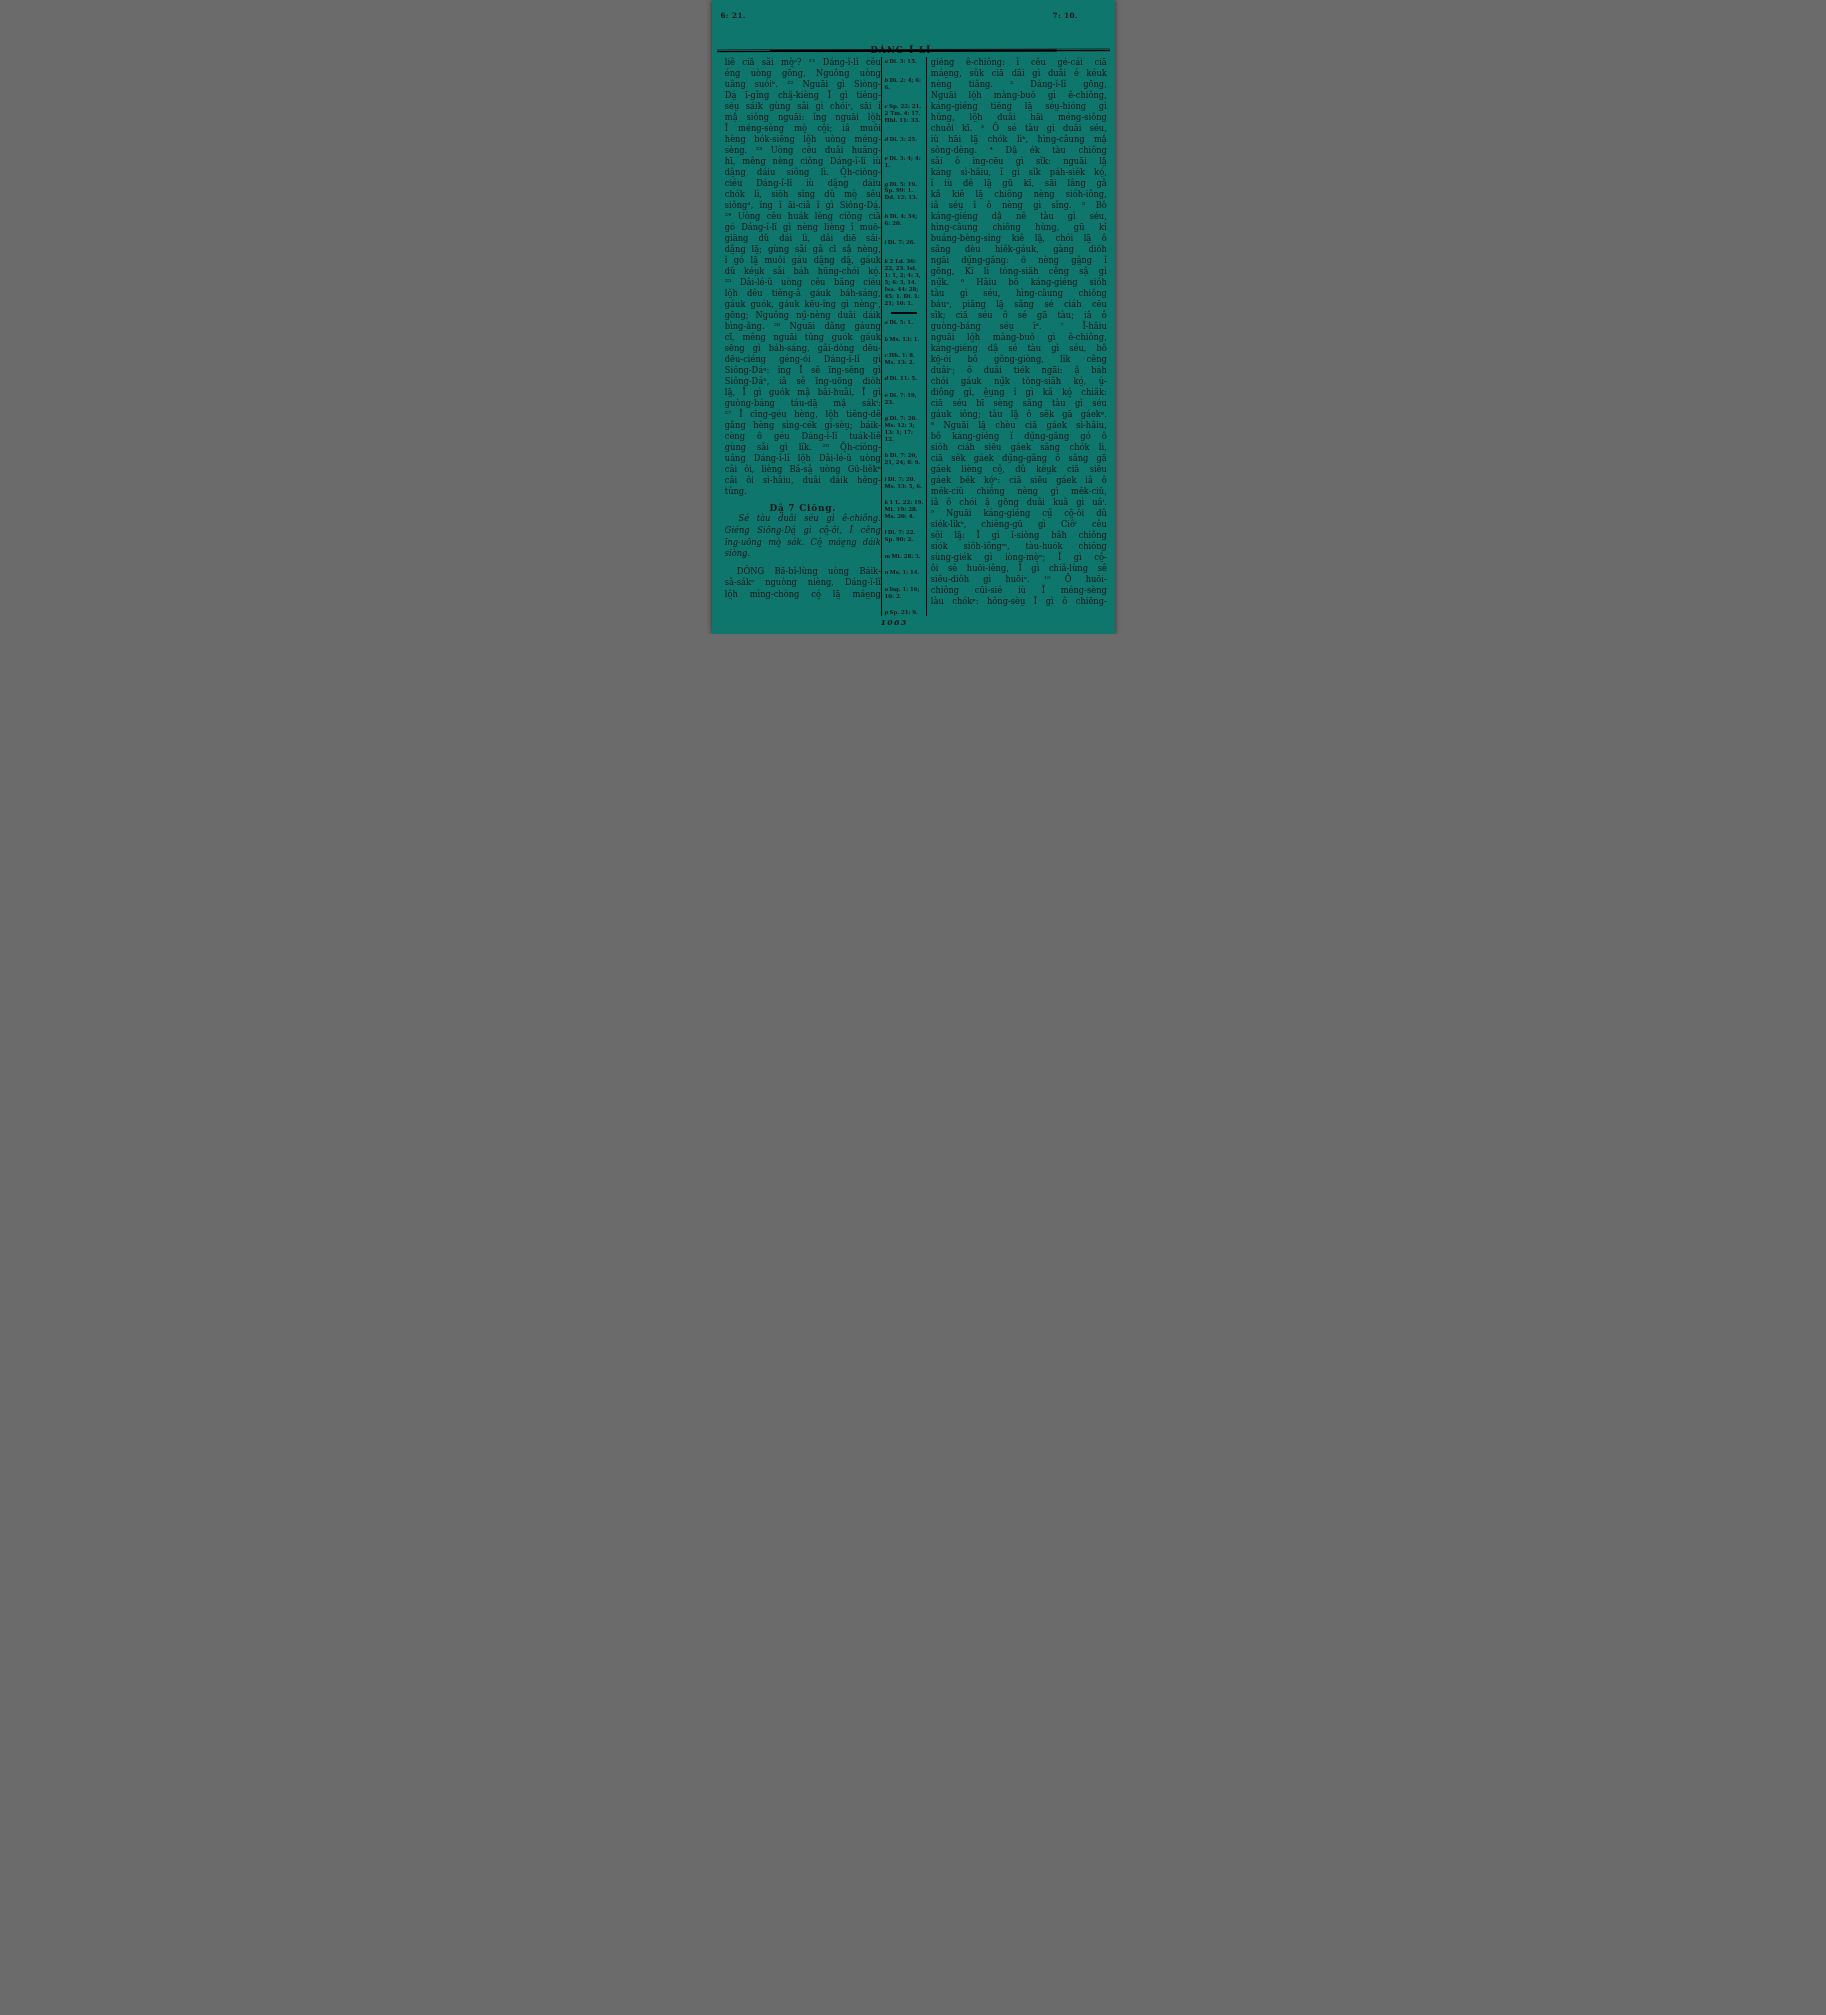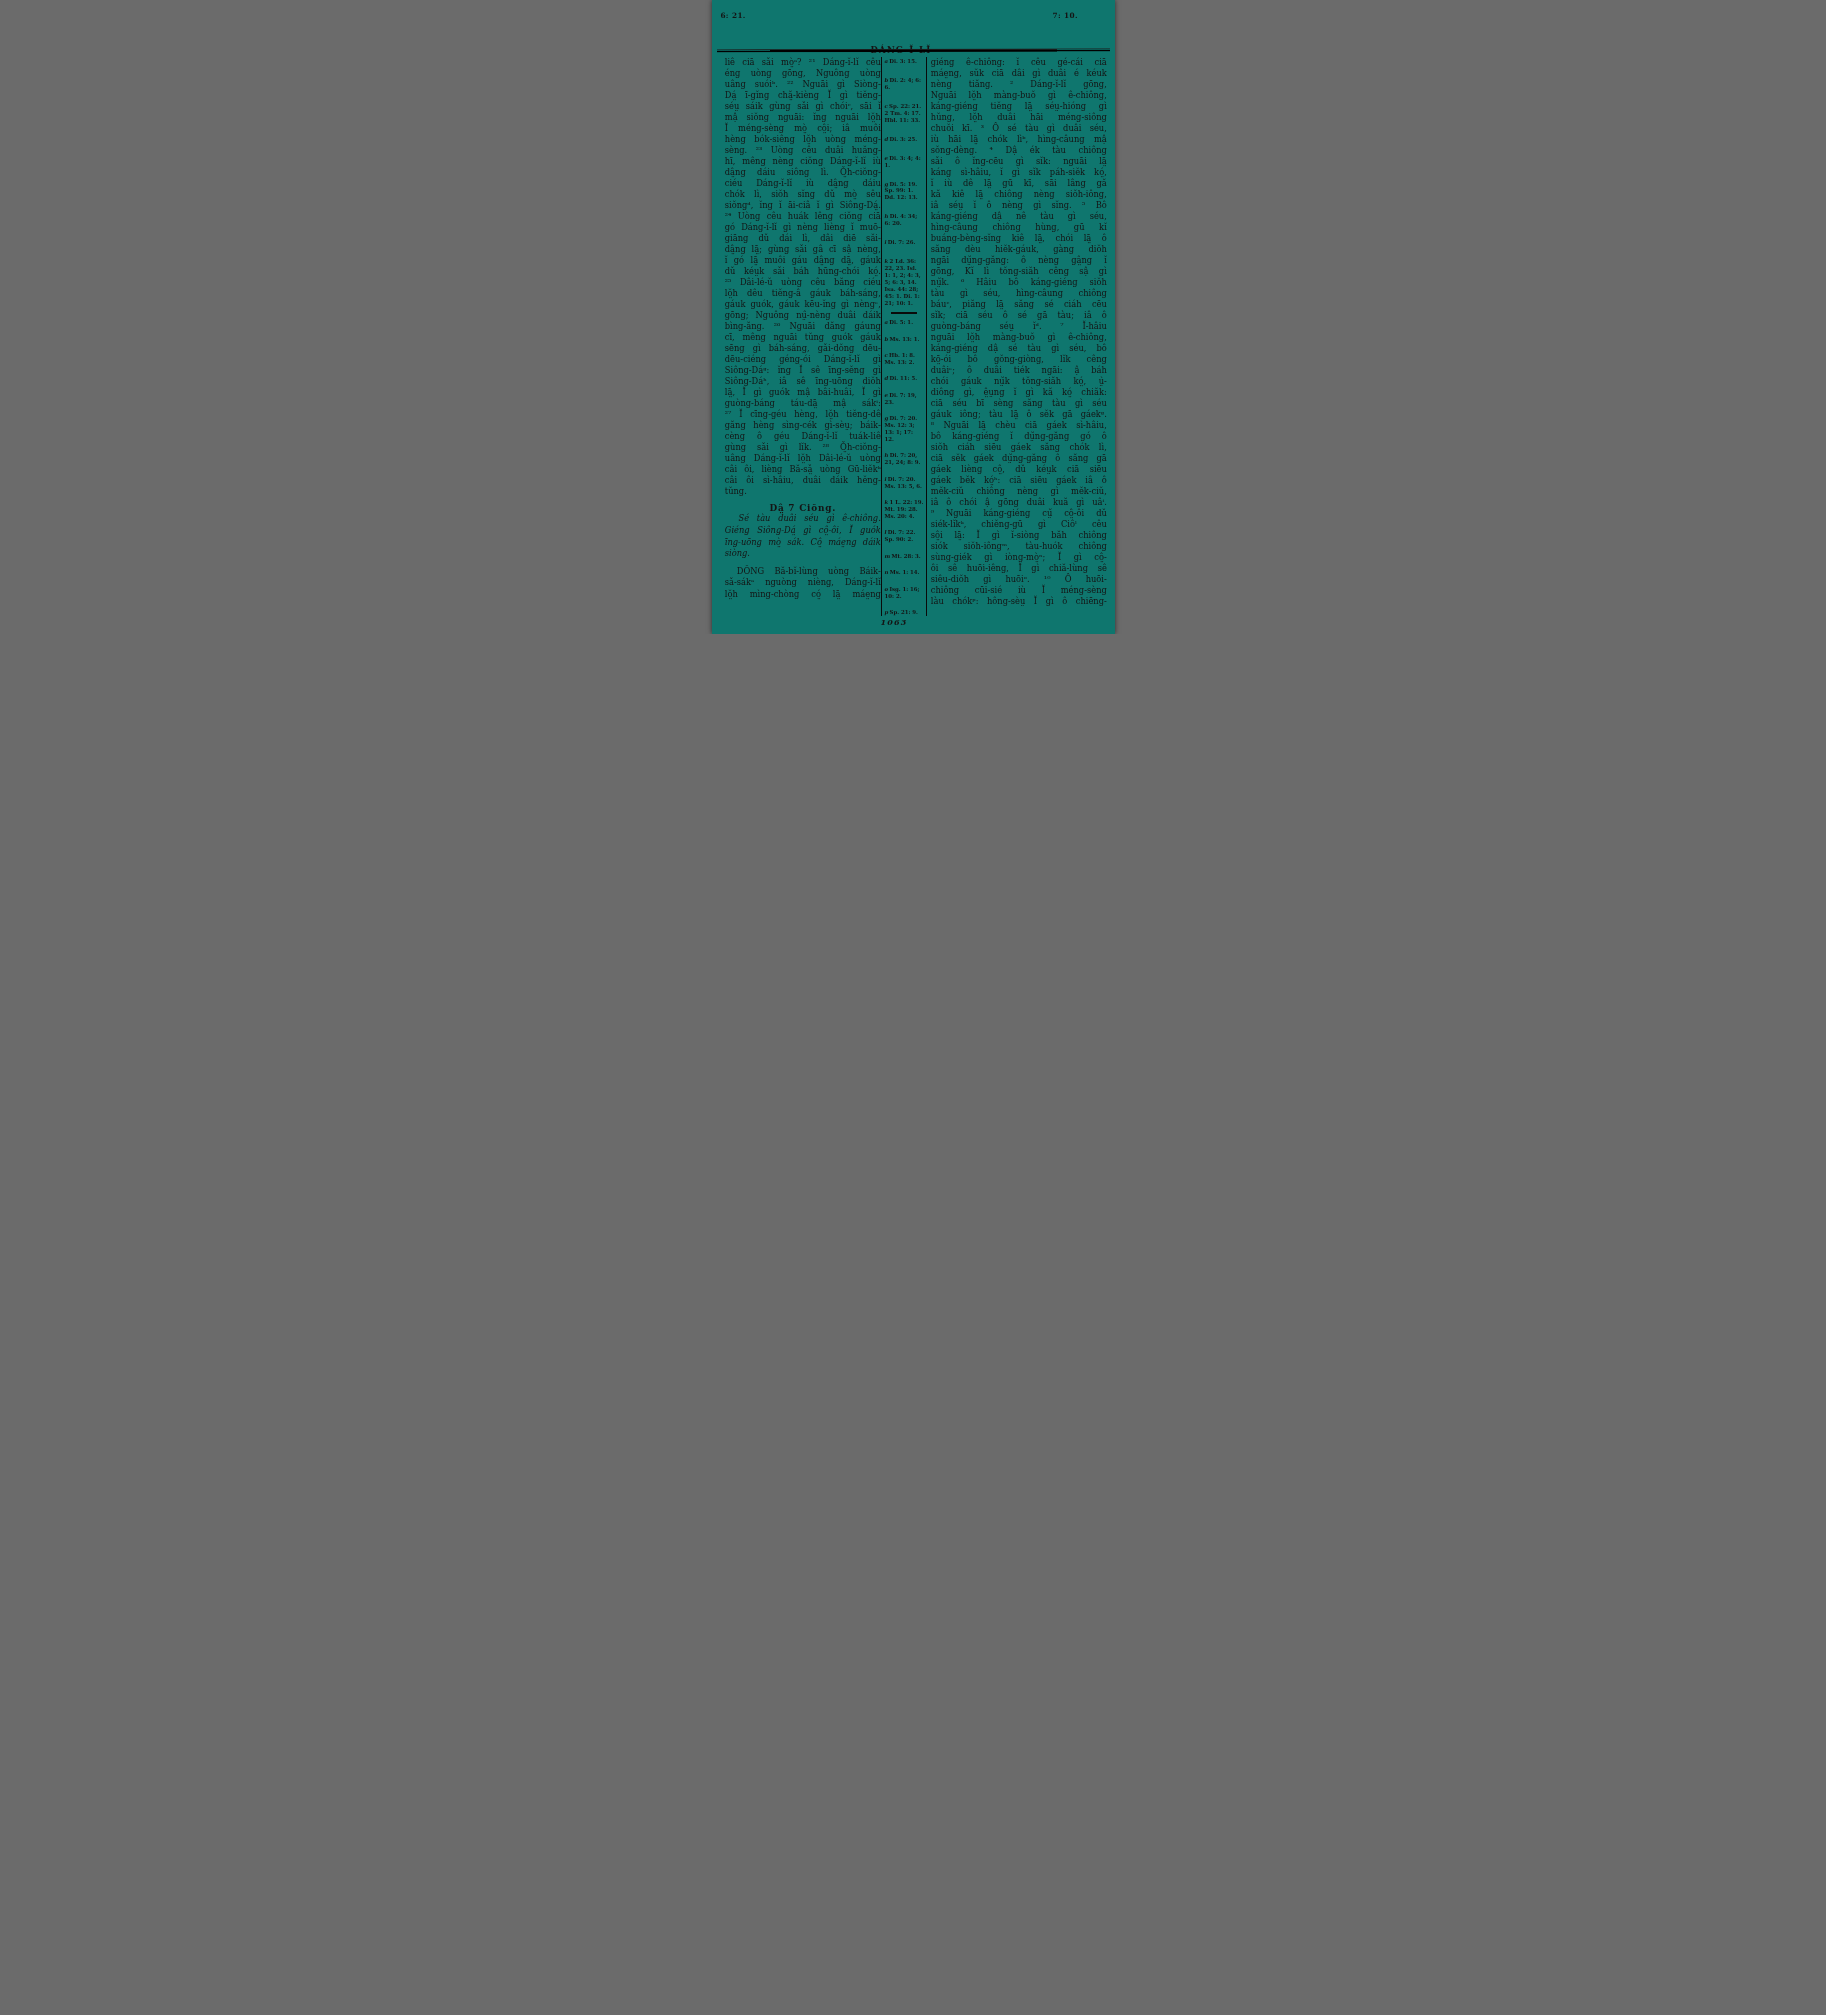--- a/index.html
+++ b/index.html
@@ -109,21 +109,21 @@
           <div class="tl">cèng ô géu Dáng-ĭ-lĭ tuák-liê</div>
           <div class="tl">gùng sǎi gì lĭk.  ²⁸ Ǒ̤h-ciŏng-</div>
           <div class="tl">uâng Dáng-ĭ-lĭ lŏ̤h Dâi-lé-ŭ uòng</div>
           <div class="tl">câi ôi, lièng Bă-sǎ̤ uòng Gū-liĕkᵏ</div>
           <div class="tl">câi ôi sì-hâiu, duâi dáik hĕng-</div>
           <div class="tl">tŭng.</div>
         </div>
       <div class="chap-head">Dâ̤ 7 Ciŏng.</div>
       <div class="summary">
           <div class="tl">Sé tàu duâi séu gì ê-chiông.</div>
-          <div class="tl">Giéng Siông-Dá̤ gì cô̤-ôi, Ĭ guók</div>
+          <div class="tl">Giéng Siông-Dá̤ gì cô̤-ôi, Ĭ cêng</div>
           <div class="tl">īng-uōng mò̤ sák.  Cô̤ máe̤ng dáik</div>
           <div class="tl">siòng.</div>
         </div>
       <div class="para-dong">
           <div class="tl">DŎNG Bă-bĭ-lùng uòng Báik-</div>
           <div class="tl">sǎ-sákᵃ nguòng nièng, Dáng-ĭ-lĭ</div>
           <div class="tl">lŏ̤h mìng-chòng có̤ lā̤ máe̤ng</div>
         </div>
     </div>
 

